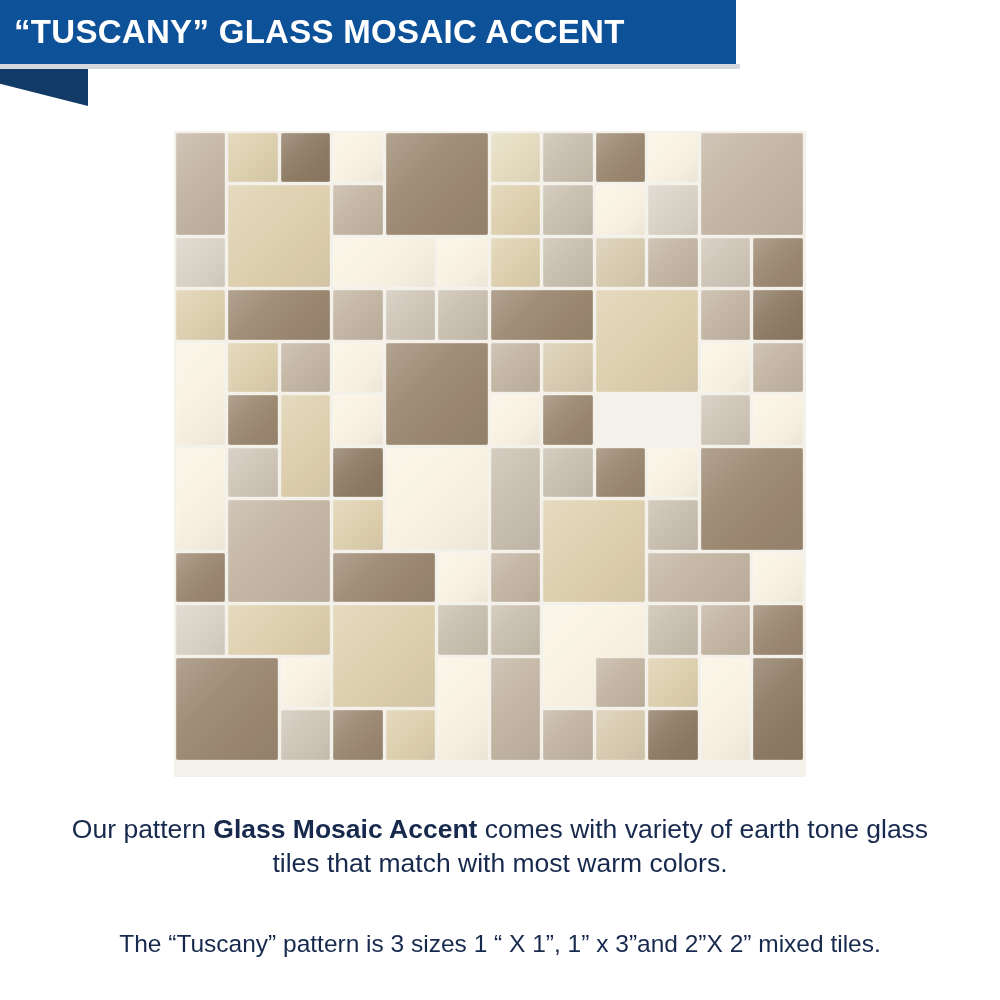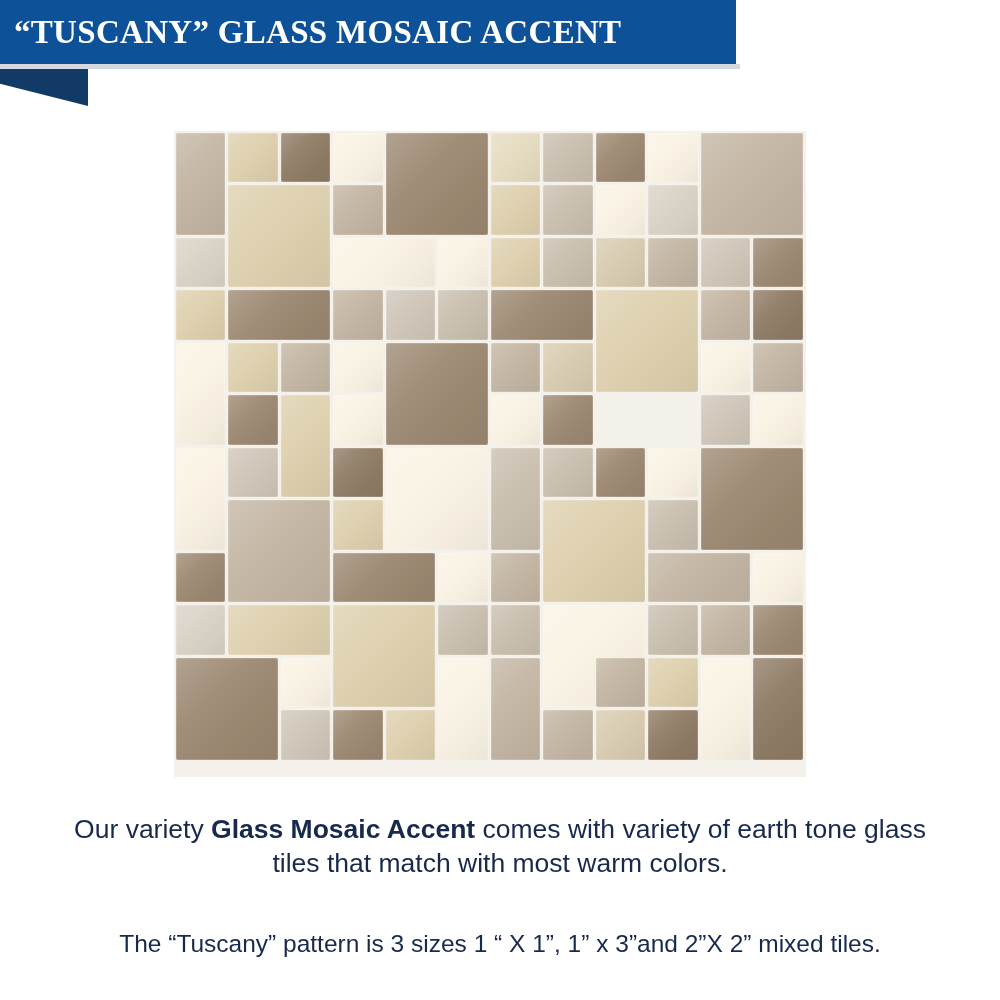--- a/index.html
+++ b/index.html
@@ -28,21 +28,21 @@
     box-sizing: border-box;
     padding-left: 14px;
     z-index: 5;
   }
   #banner-title {
     color: #ffffff;
     font-size: 33px;
     font-weight: bold;
     letter-spacing: 0.3px;
     white-space: nowrap;
-    font-family: Liberation Serif, serif;
+    font-family: Liberation Sans, sans-serif;
   }
   #banner-shadow {
     position: absolute;
     left: 0;
     top: 64px;
     width: 740px;
     height: 5px;
     background: #d5d8de;
     z-index: 4;
   }
@@ -218,16 +218,16 @@
       <div class="tile" style="left: 211.5px; top: 579px; width: 49.5px; height: 49.5px; background: rgb(222, 208, 174);"></div>
       <div class="tile" style="left: 369px; top: 579px; width: 49.5px; height: 49.5px; background: rgb(195, 181, 163);"></div>
       <div class="tile" style="left: 421.5px; top: 579px; width: 49.5px; height: 49.5px; background: rgb(216, 203, 176);"></div>
       <div class="tile" style="left: 474px; top: 579px; width: 49.5px; height: 49.5px; background: rgb(142, 123, 100);"></div>
       <div class="tile" style="left: 159px; top: 579px; width: 49.5px; height: 49.5px; background: rgb(156, 136, 113);"></div>
       <div class="tile" style="left: 421.5px; top: 526.5px; width: 49.5px; height: 49.5px; background: rgb(195, 181, 163);"></div>
     </div>
 </div>
 
 <div id="caption-primary">
-  <span>Our variety </span><span class="accent">Glass Mosaic Accent</span><span> comes with variety of earth tone glass tiles that match with most warm colors.</span>
+  <span>Our pattern </span><span class="accent">Glass Mosaic Accent</span><span> comes with variety of earth tone glass tiles that match with most warm colors.</span>
 </div>
 
 <div id="caption-secondary">The “Tuscany” pattern is 3 sizes 1 “ X 1”, 1” x 3”and  2”X 2” mixed tiles.</div>
 
 </body></html>

